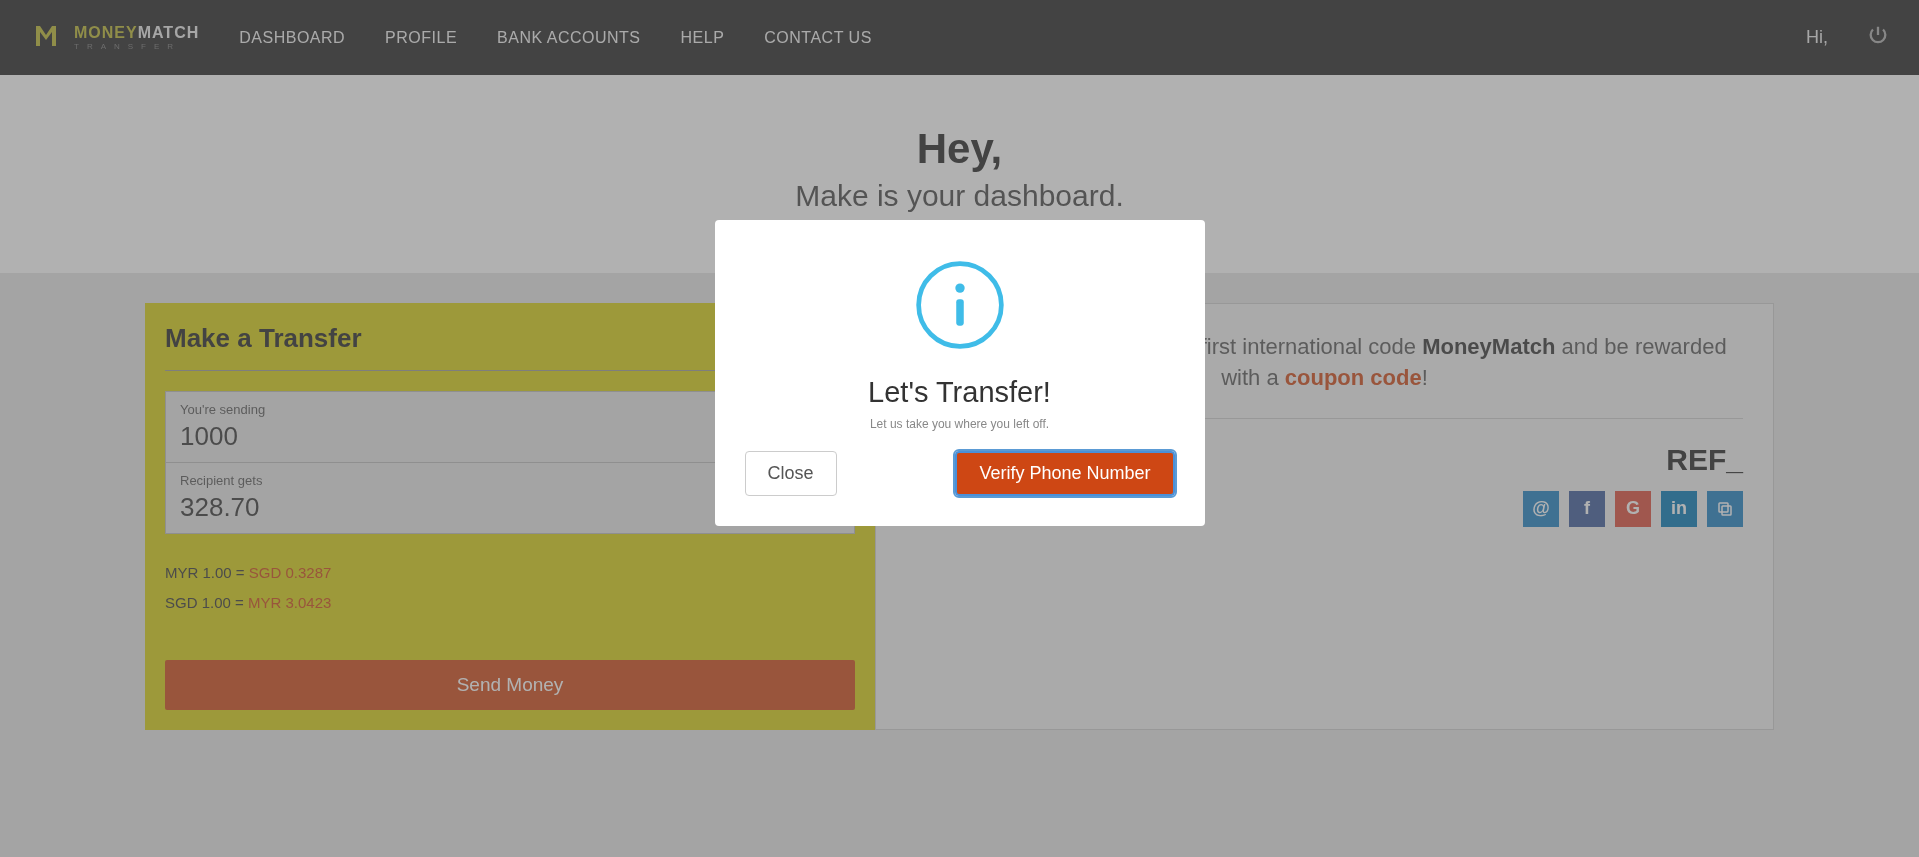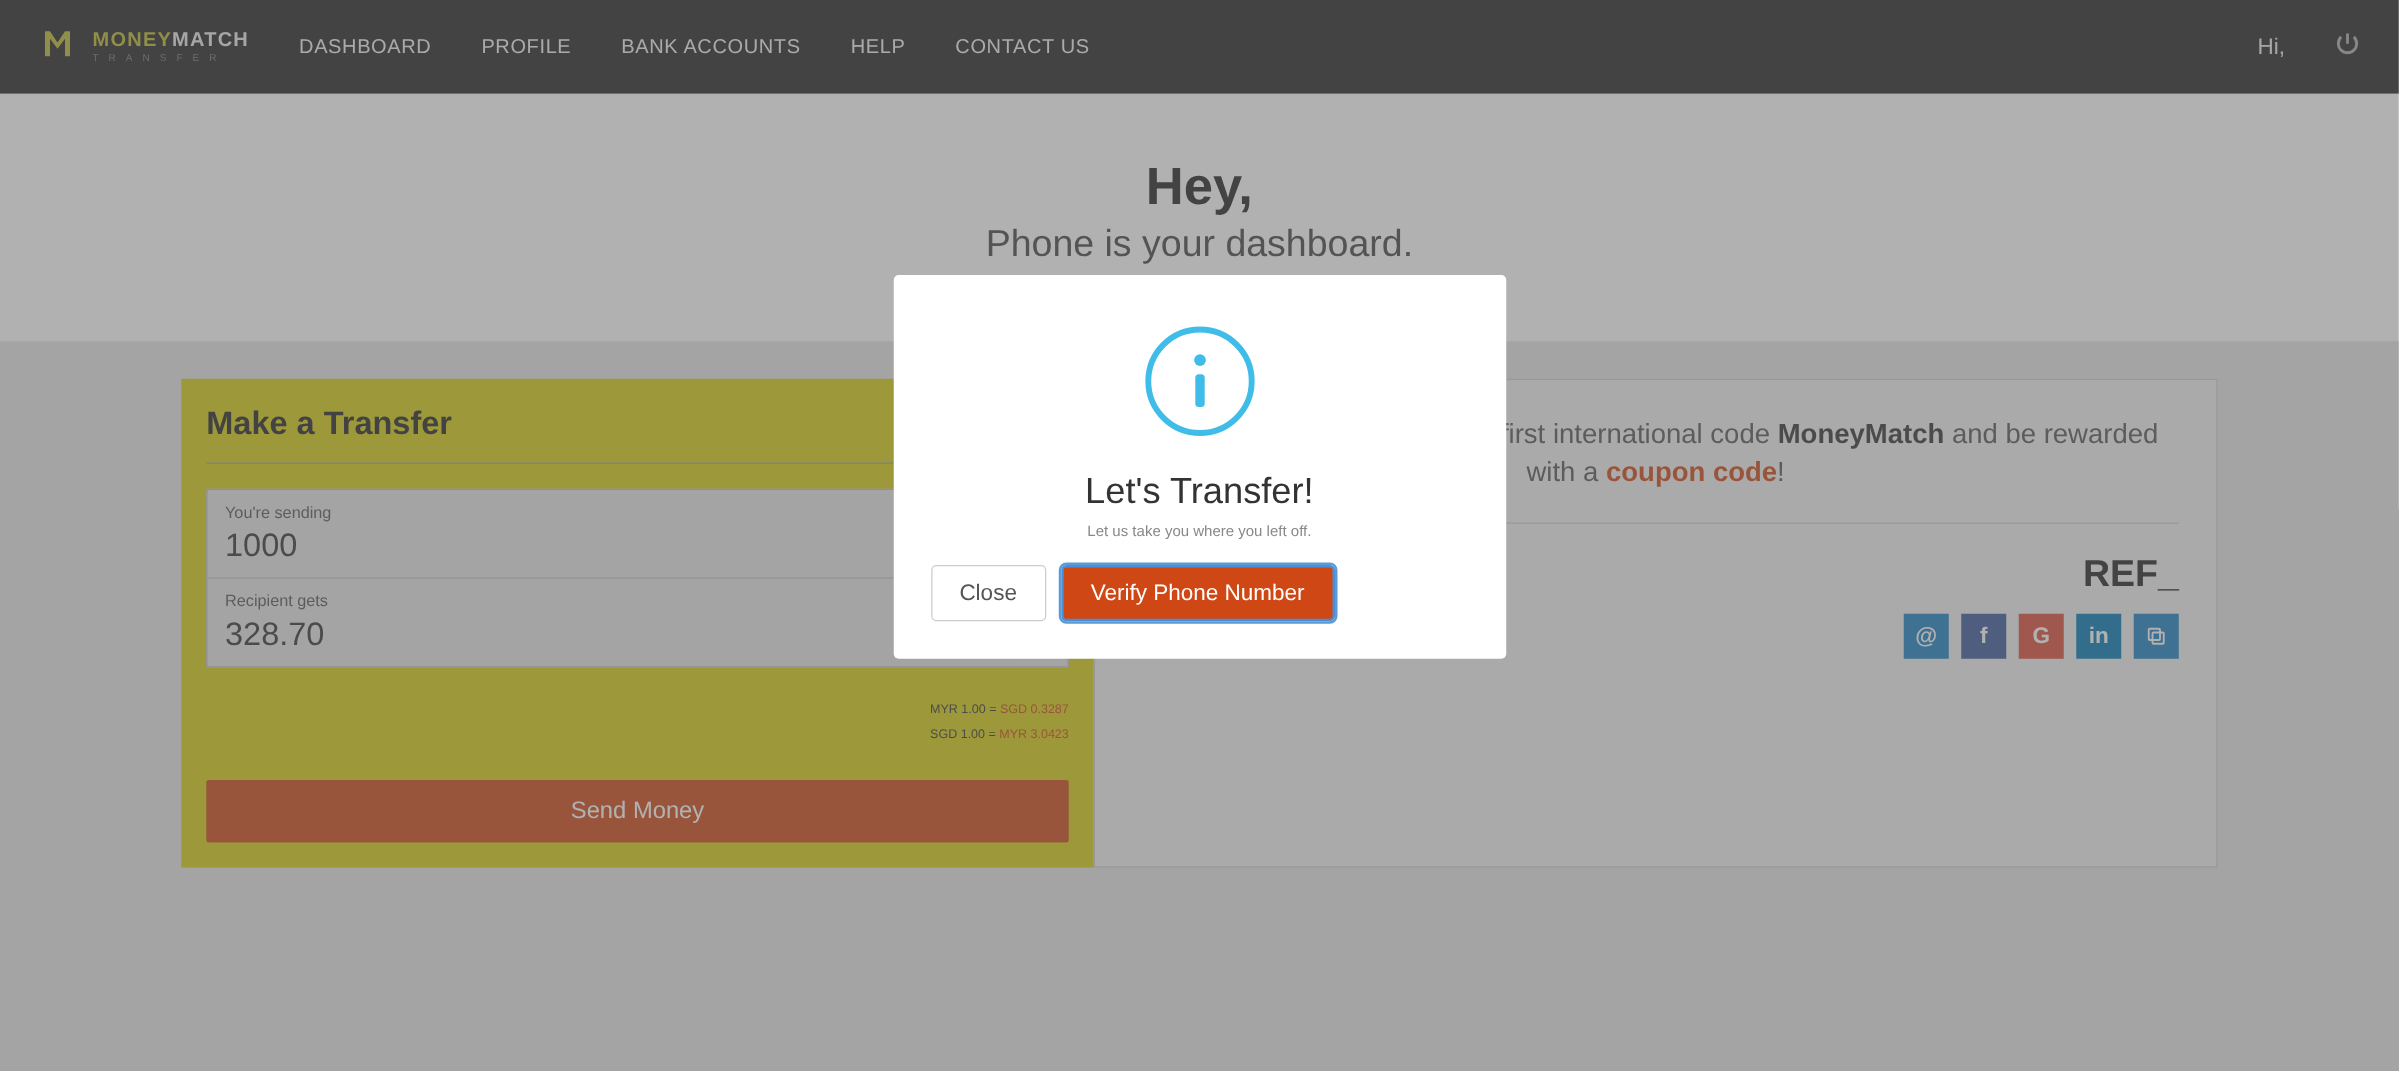--- a/index.html
+++ b/index.html
@@ -121,23 +121,23 @@
 .field-value {
   font-size: 26px;
   color: #333;
   border: none;
   background: transparent;
   width: 100%;
   outline: none;
   margin-top: 4px;
 }
 .rates {
-  text-align: right;
-  margin: 24px 0 26px;
-  font-size: 10px;
+  text-align: left;
+  margin: 24px 0 42px;
+  font-size: 15px;
   color: #333;
   line-height: 2;
 }
 .rate-value {
   color: #ce4714;
 }
 .send-money-btn {
   background: #ce4714;
   color: #fff;
   border: none;
@@ -233,21 +233,21 @@
 }
 .modal-subtitle {
   font-size: 12px;
   color: #888;
   font-weight: 300;
   margin-bottom: 20px;
 }
 .modal-buttons {
   display: flex;
   gap: 12px;
-  justify-content: flex-start;
+  justify-content: space-between;
 }
 .btn-close {
   background: #fff;
   border: 1px solid #ccc;
   color: #555;
   padding: 10px 22px;
   font-size: 18px;
   border-radius: 4px;
   cursor: pointer;
 }
@@ -293,21 +293,21 @@
       <svg width="22" height="22" viewBox="0 0 24 24" fill="none" stroke="currentColor" stroke-width="2.5">
           <path d="M12 3v9"></path>
           <path d="M6.5 6a8 8 0 1 0 11 0"></path>
         </svg>
     </span>
   </div>
 </div>
 
 <div class="hero">
   <h1>Hey,</h1>
-  <p>Phone is your dashboard.</p>
+  <p>Make is your dashboard.</p>
 </div>
 
 <div class="content">
   <div class="transfer-card">
     <div class="transfer-title">Make a Transfer</div>
     <div class="field-group">
       <div class="field-label">You're sending</div>
       <input class="field-value" value="1000" style="">
     </div>
     <div class="field-group">

